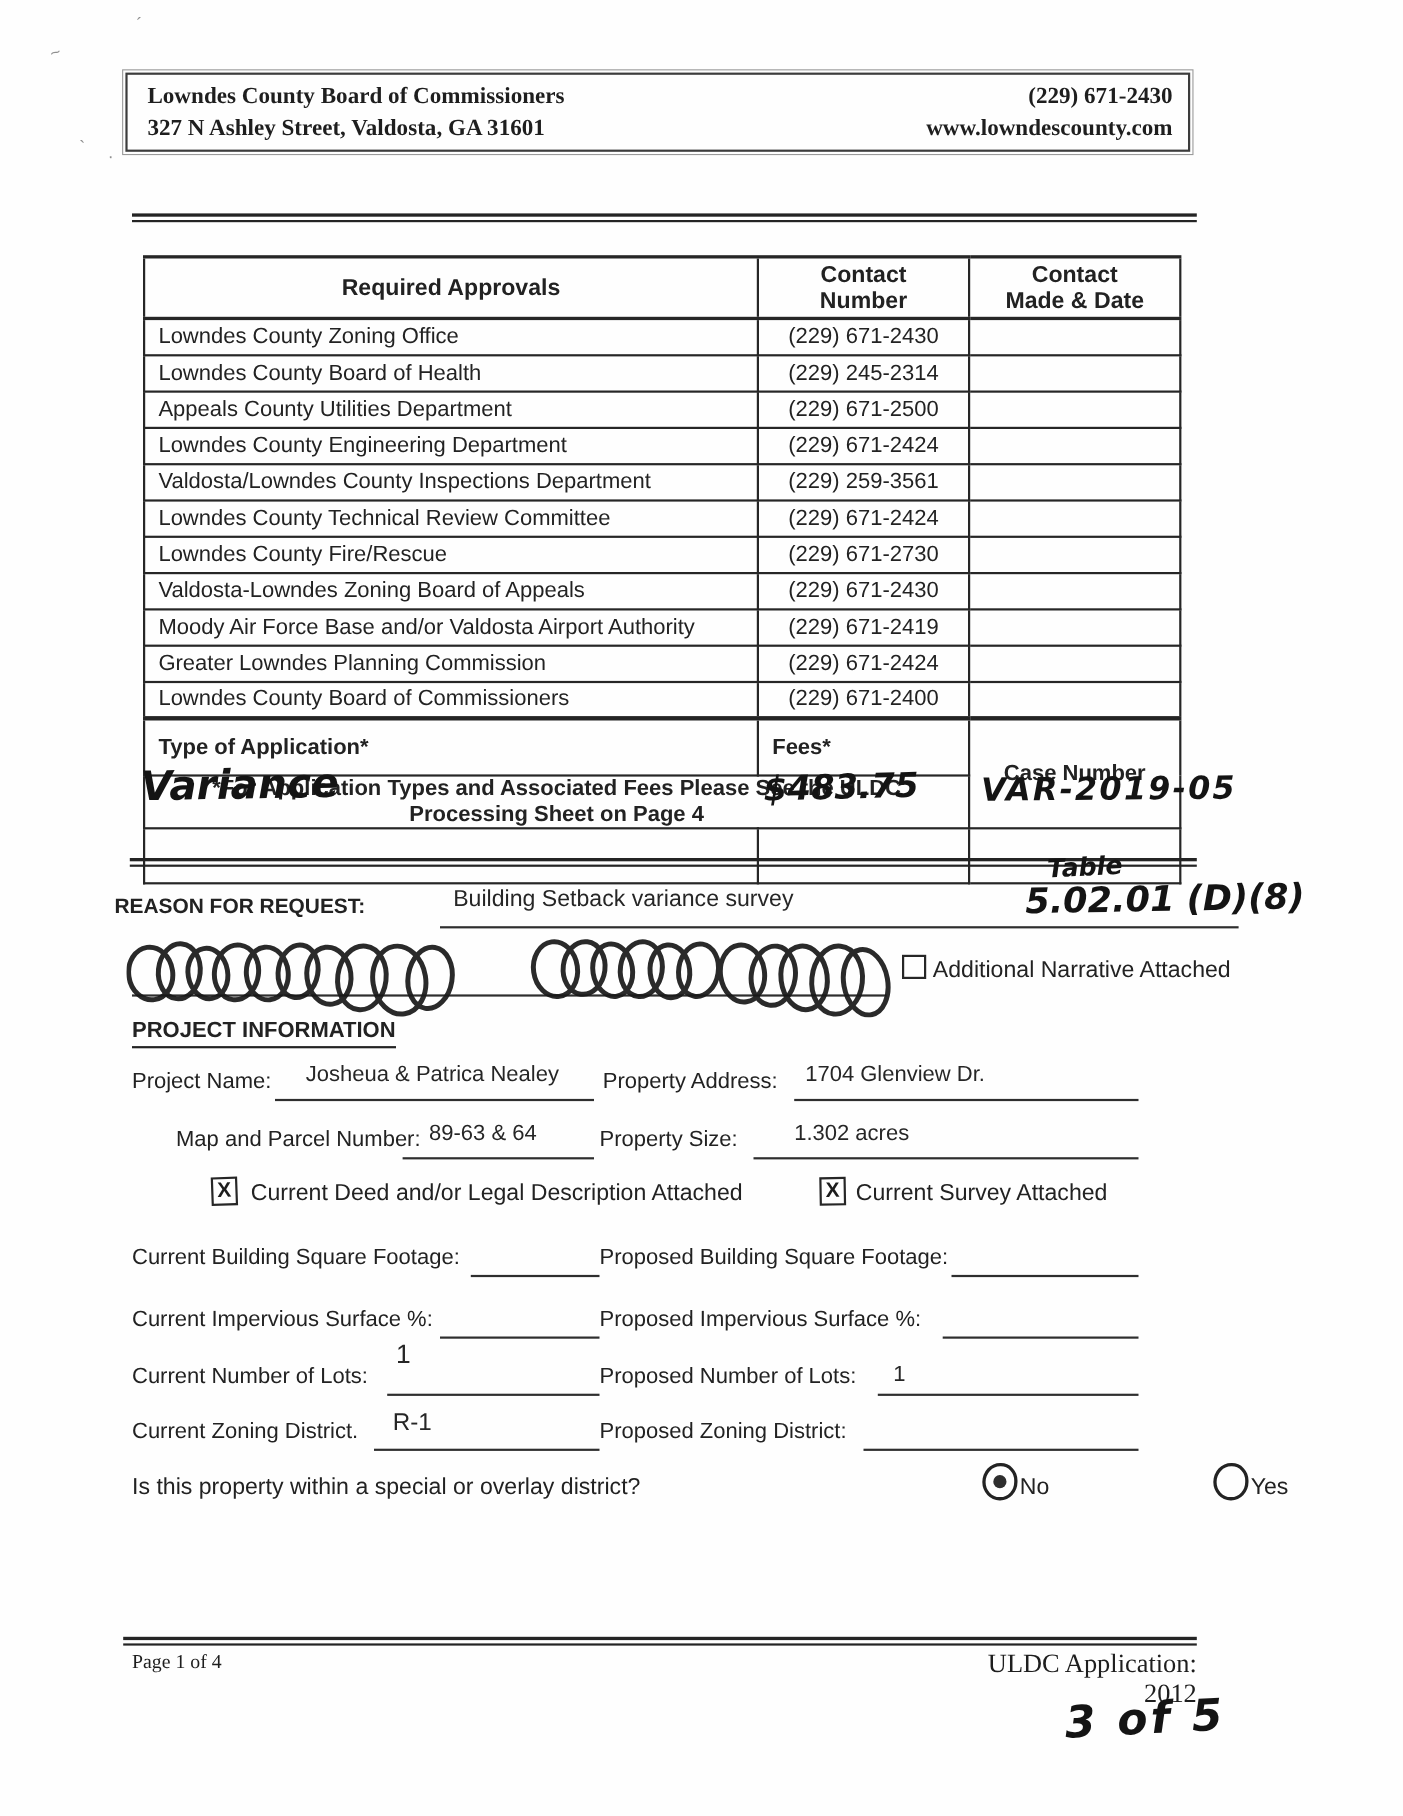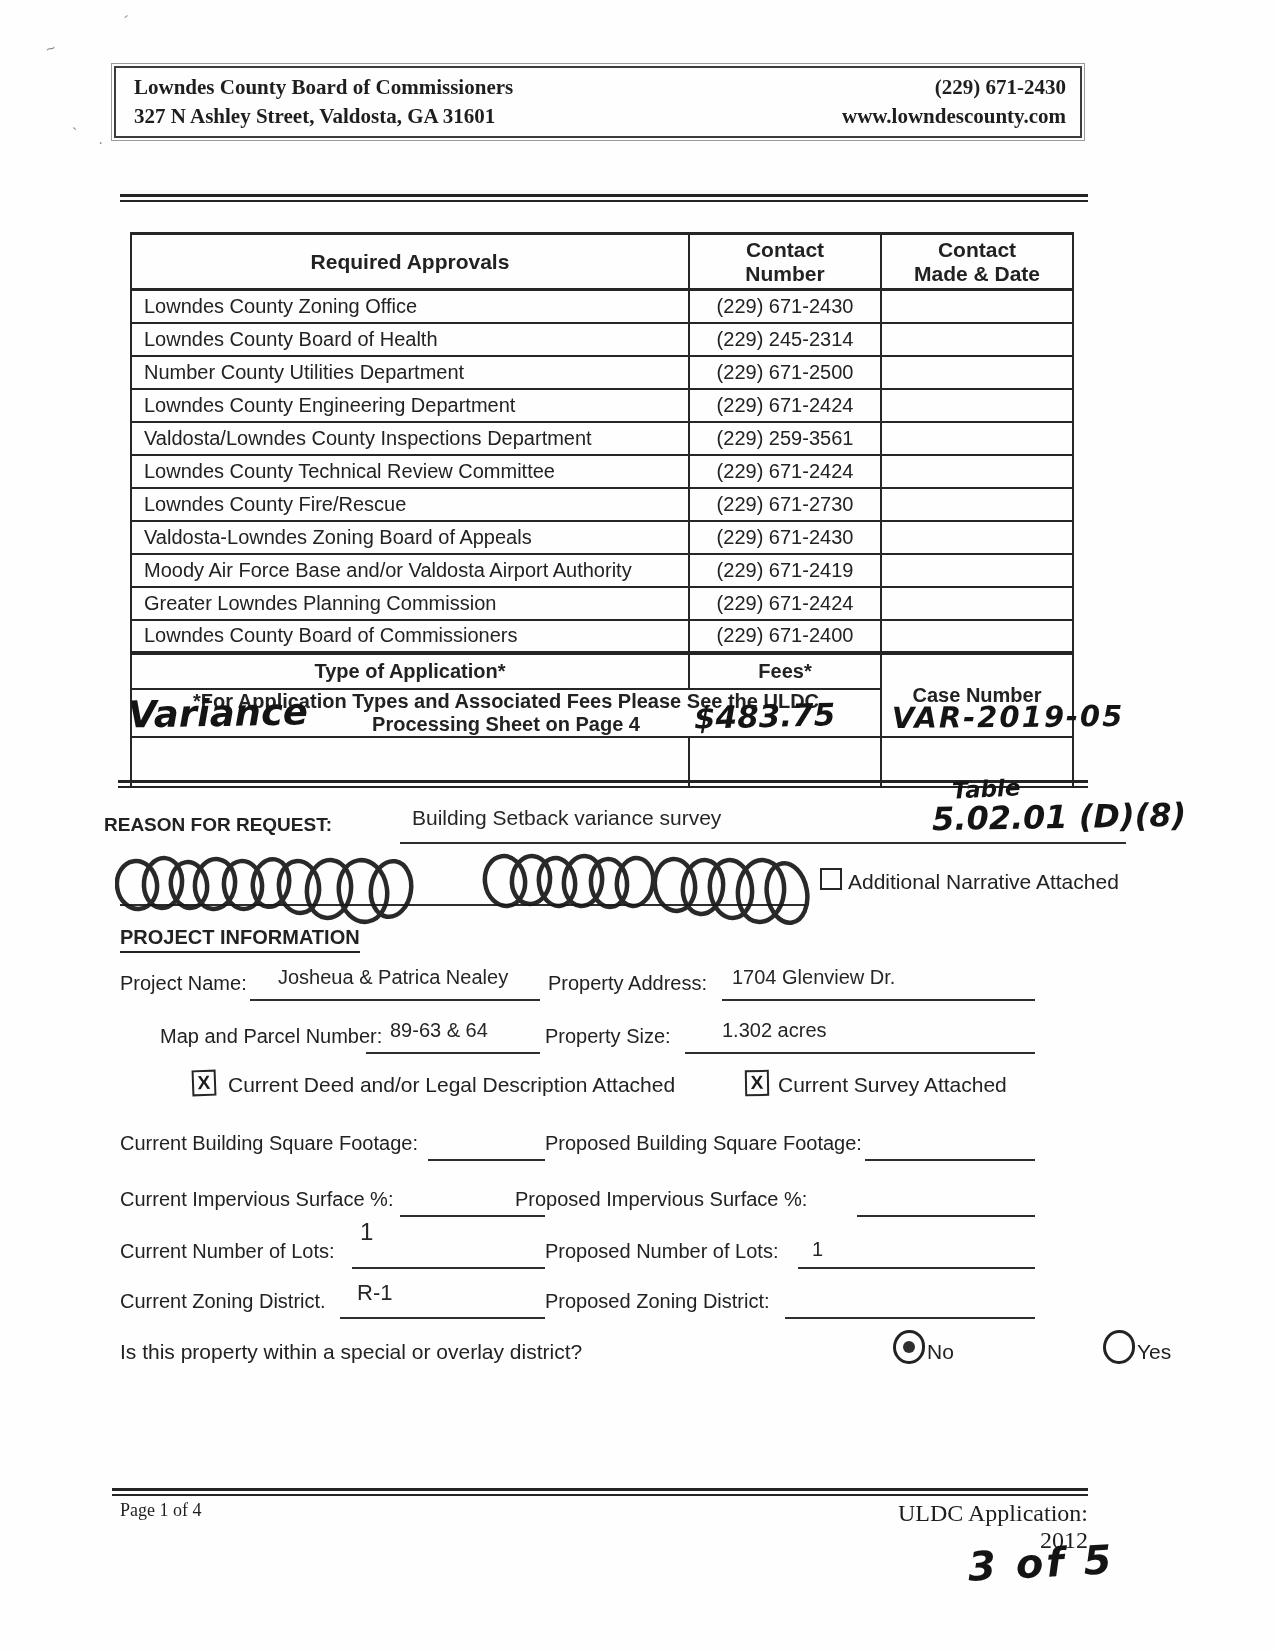--- a/index.html
+++ b/index.html
@@ -19,21 +19,21 @@
   #letterhead .lh-right{text-align:right;}
   
   table.approvals{position:absolute;left:130px;top:232px;border-collapse:collapse;table-layout:fixed;}
   table.approvals td,table.approvals th{border:2px solid #262626;box-sizing:border-box;
       font-size:20px;color:#222;padding:0 12px;background:transparent;}
   table.approvals th{font-weight:bold;font-size:21px;text-align:center;line-height:24px;}
   tr.hdr th{height:56px;border-bottom:3px solid #262626;border-top:3px solid #262626;}
   tr.datarow td{height:33px;}
   td.phone{text-align:center;padding:0 4px;font-size:20px;}
   tr.typesec td{border-top:4px solid #242424;}
-  td.typehead{font-weight:bold;font-size:21px;text-align:center;height:36px;}
+  td.typehead{font-weight:bold;font-size:21px;text-align:left;height:52px;}
   td.feenote{font-weight:bold;font-size:15.5px;text-align:center;height:28px;padding:0 4px;}
   td.caseno{font-weight:bold;font-size:21px;text-align:center;}
   tr.handrow td{height:50px;}
   
   .uline{position:absolute;border-bottom:2px solid #2e2e2e;height:2px;}
   .typed{position:absolute;font-size:20px;color:#262626;}
   .label{position:absolute;font-size:20px;color:#222;}
   .label.b{font-weight:bold;}
   
   .cbx{position:absolute;width:24px;height:26px;border:2px solid #262626;box-sizing:border-box;
@@ -86,21 +86,21 @@
       <td>Lowndes County Zoning Office</td>
       <td class="phone">(229) 671-2430</td>
       <td></td>
     </tr>
     <tr class="datarow">
       <td>Lowndes County Board of Health</td>
       <td class="phone">(229) 245-2314</td>
       <td></td>
     </tr>
     <tr class="datarow">
-      <td>Number County Utilities Department</td>
+      <td>Appeals County Utilities Department</td>
       <td class="phone">(229) 671-2500</td>
       <td></td>
     </tr>
     <tr class="datarow">
       <td>Lowndes County Engineering Department</td>
       <td class="phone">(229) 671-2424</td>
       <td></td>
     </tr>
     <tr class="datarow">
       <td>Valdosta/Lowndes County Inspections Department</td>
@@ -219,21 +219,21 @@
   </div>
   <div class="label" style="left:778px;top:1073px;font-size:21px;">Current Survey Attached</div>
 
   <div class="label" style="left:120px;top:1132px;">Current Building Square Footage:</div>
   <div class="uline" style="left:428px;top:1157px;width:117px;"></div>
   <div class="label" style="left:545px;top:1132px;">Proposed Building Square Footage:</div>
   <div class="uline" style="left:865px;top:1157px;width:170px;"></div>
 
   <div class="label" style="left:120px;top:1188px;">Current Impervious Surface %:</div>
   <div class="uline" style="left:400px;top:1213px;width:145px;"></div>
-  <div class="label" style="left:515px;top:1188px;">Proposed Impervious Surface %:</div>
+  <div class="label" style="left:545px;top:1188px;">Proposed Impervious Surface %:</div>
   <div class="uline" style="left:857px;top:1213px;width:178px;"></div>
 
   <div class="label" style="left:120px;top:1240px;">Current Number of Lots:</div>
   <div class="typed" style="left:360px;top:1218px;font-size:24px;">1</div>
   <div class="uline" style="left:352px;top:1265px;width:193px;"></div>
   <div class="label" style="left:545px;top:1240px;">Proposed Number of Lots:</div>
   <div class="typed" style="left:812px;top:1238px;">1</div>
   <div class="uline" style="left:798px;top:1265px;width:237px;"></div>
 
   <div class="label" style="left:120px;top:1290px;">Current Zoning District.</div>

